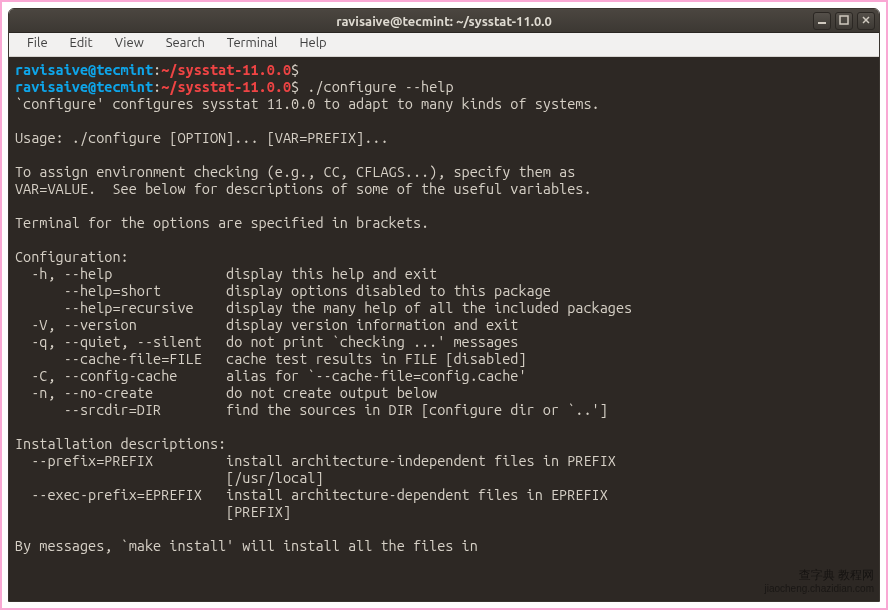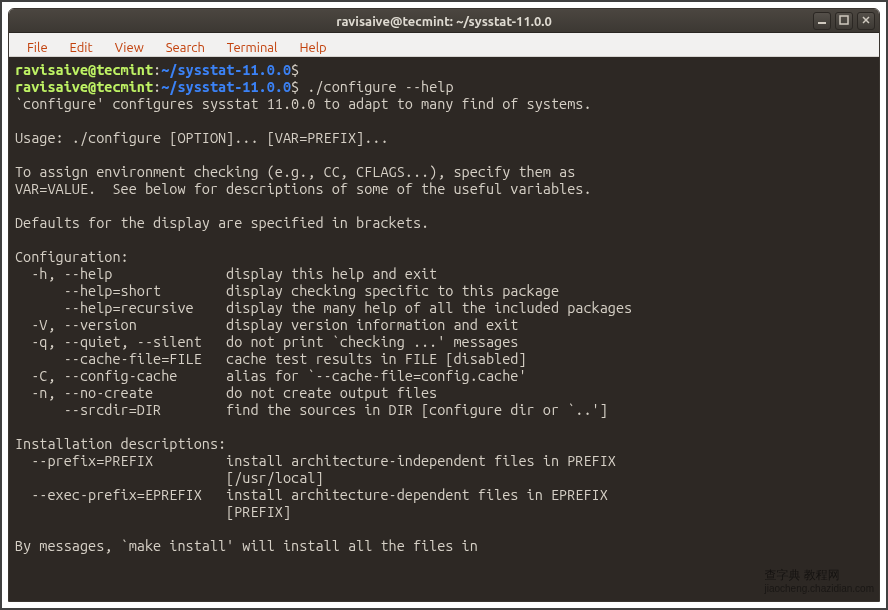--- a/index.html
+++ b/index.html
@@ -7,21 +7,21 @@
     font-family: "Ubuntu", "DejaVu Sans", sans-serif;
     background: #888;
     width: 888px;
     height: 610px;
     overflow: hidden;
     position: relative;
   }
   .outer-border {
     width: 888px;
     height: 610px;
-    border: 2px solid #404040;
+    border: 2px solid #f9a8d4;
     background: #fff;
     position: relative;
     padding-left: 17px;
   }
   .window {
     position: absolute;
     top: 6px;
     left: 6px;
     right: 6px;
     bottom: 6px;
@@ -62,50 +62,51 @@
     justify-content: center;
     color: #cfc9bf;
     font-size: 10px;
     line-height: 1;
   }
   .win-btn svg { width: 10px; height: 10px; }
   .menubar {
     height: 24px;
     background: #f2f1f0;
     display: flex;
-    align-items: flex-end;
+    align-items: flex-start;
     padding: 0 8px;
     gap: 2px;
     font-size: 13px;
-    color: #c2410c;
+    color: #404040;
     border-bottom: 1px solid #d6d3cf;
   }
   .menu-item {
     padding: 2px 10px;
     cursor: default;
   }
   .terminal {
     flex: 1;
     background: #2d2824;
     color: #d6d0c6;
     font-family: "Ubuntu Mono", "DejaVu Sans Mono", monospace;
     font-size: 14.5px;
     line-height: 17px;
     padding: 4px 6px;
     white-space: pre;
     overflow: hidden;
   }
-  .prompt-user { color: #bef264; font-weight: bold; }
-  .prompt-path { color: #3b82f6; font-weight: bold; }
+  .prompt-user { color: #0ea5e9; font-weight: bold; }
+  .prompt-path { color: #ef4444; font-weight: bold; }
   .watermark {
     position: absolute;
     right: 12px;
     bottom: 12px;
     font-size: 12px;
     color: rgba(0,0,0,0.55);
+    text-align: right;
     line-height: 14px;
     font-family: "Arial", sans-serif;
   }
   .watermark .small { font-size: 10px; color: rgba(0,0,0,0.45); }
 </style>
 </head>
 <body>
 
 <div class="outer-border">
   <div class="window">
@@ -142,38 +143,38 @@
       <div class="menu-item">File</div>
       <div class="menu-item">Edit</div>
       <div class="menu-item">View</div>
       <div class="menu-item">Search</div>
       <div class="menu-item">Terminal</div>
       <div class="menu-item">Help</div>
     </div>
 
     <div class="terminal"><span class="prompt-user">ravisaive@tecmint</span>:<span class="prompt-path">~/sysstat-11.0.0</span>$ <span></span>
 <span class="prompt-user">ravisaive@tecmint</span>:<span class="prompt-path">~/sysstat-11.0.0</span>$ <span>./configure --help</span>
-<span>`configure' configures sysstat 11.0.0 to adapt to many find of systems.</span>
+<span>`configure' configures sysstat 11.0.0 to adapt to many kinds of systems.</span>
 <span></span>
 <span>Usage: ./configure [OPTION]... [VAR=PREFIX]...</span>
 <span></span>
 <span>To assign environment checking (e.g., CC, CFLAGS...), specify them as</span>
 <span>VAR=VALUE.  See below for descriptions of some of the useful variables.</span>
 <span></span>
-<span>Defaults for the display are specified in brackets.</span>
+<span>Terminal for the options are specified in brackets.</span>
 <span></span>
 <span>Configuration:</span>
 <span>  -h, --help              display this help and exit</span>
-<span>      --help=short        display checking specific to this package</span>
+<span>      --help=short        display options disabled to this package</span>
 <span>      --help=recursive    display the many help of all the included packages</span>
 <span>  -V, --version           display version information and exit</span>
 <span>  -q, --quiet, --silent   do not print `checking ...' messages</span>
 <span>      --cache-file=FILE   cache test results in FILE [disabled]</span>
 <span>  -C, --config-cache      alias for `--cache-file=config.cache'</span>
-<span>  -n, --no-create         do not create output files</span>
+<span>  -n, --no-create         do not create output below</span>
 <span>      --srcdir=DIR        find the sources in DIR [configure dir or `..']</span>
 <span></span>
 <span>Installation descriptions:</span>
 <span>  --prefix=PREFIX         install architecture-independent files in PREFIX</span>
 <span>                          [/usr/local]</span>
 <span>  --exec-prefix=EPREFIX   install architecture-dependent files in EPREFIX</span>
 <span>                          [PREFIX]</span>
 <span></span>
 <span>By messages, `make install' will install all the files in</span></div>
 

